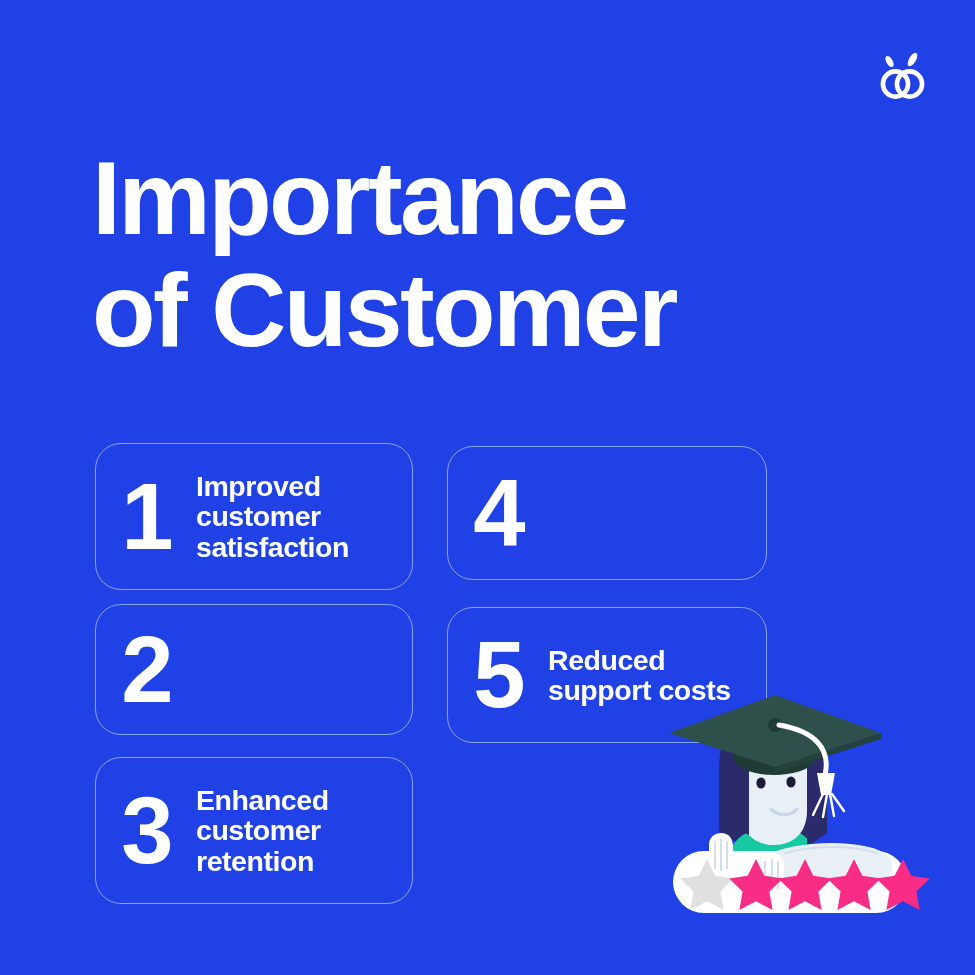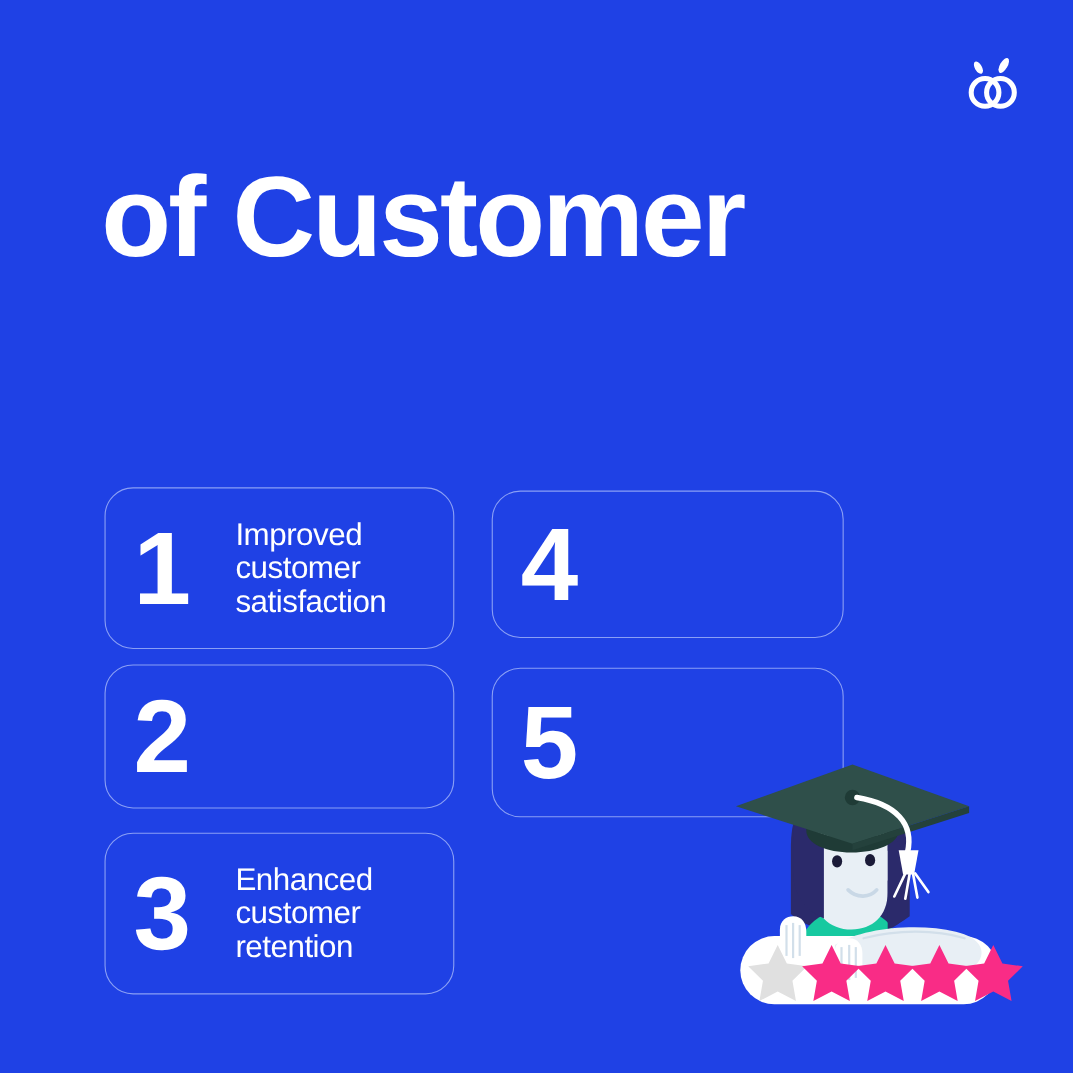--- a/index.html
+++ b/index.html
@@ -66,23 +66,23 @@
     letter-spacing: -3px;
     flex: 0 0 auto;
     text-align: center;
     width: 88px;
     margin-left: 6px;
   }
   .card-label {
     color: #ffffff;
     font-size: 28.5px;
     line-height: 30.5px;
-    font-weight: normal;
+    font-weight: bold;
     letter-spacing: -0.45px;
-    margin-left: 24px;
+    margin-left: 6px;
     white-space: pre-line;
   }
 
   
   #card-1 { left: 95px;  top: 443px; width: 318px; height: 147px; }
   #card-2 { left: 95px;  top: 604px; width: 318px; height: 131px; }
   #card-3 { left: 95px;  top: 757px; width: 318px; height: 147px; }
   
   #card-4 { left: 447px; top: 446px; width: 320px; height: 134px; }
   #card-5 { left: 447px; top: 607px; width: 320px; height: 136px; }
@@ -109,20 +109,21 @@
 
       <ellipse cx="18.5" cy="13.5" rx="3.2" ry="6.2" fill="#ffffff" transform="rotate(-30 18.5 13.5)"></ellipse>
       <ellipse cx="41.5" cy="11.5" rx="3.4" ry="7.6" fill="#ffffff" transform="rotate(30 41.5 11.5)"></ellipse>
 
       <circle cx="24.5" cy="36" r="12.6" fill="none" stroke="#ffffff" stroke-width="4.6"></circle>
       <circle cx="38.5" cy="36" r="12.6" fill="none" stroke="#ffffff" stroke-width="4.6"></circle>
     </svg>
   </div>
 
   <h1 id="headline">
+    <span class="hl-line">Importance</span>
     <span class="hl-line">of Customer</span>
   </h1>
 
   <div class="card" id="card-1">
     <span class="card-num">1</span>
     <span class="card-label">Improved
 customer
 satisfaction</span>
   </div>
 
@@ -136,20 +137,22 @@
 customer
 retention</span>
   </div>
 
   <div class="card" id="card-4">
     <span class="card-num">4</span>
   </div>
 
   <div class="card" id="card-5">
     <span class="card-num">5</span>
+    <span class="card-label">Reduced
+support costs</span>
   </div>
 
   <div id="illustration">
     <svg viewBox="0 0 270 245" xmlns="http://www.w3.org/2000/svg" aria-hidden="true">
 
       <path d="M64 86 C64 44 88 22 117 22 C148 22 172 44 172 86 L172 150 C160 160 140 165 118 165 C95 165 74 158 64 148 Z" fill="#2b2a6b"></path>
 
       <path d="M78 162 C86 150 100 144 118 144 C140 144 152 152 158 164 L206 168 C226 170 238 180 238 196 L238 212 L58 212 L58 192 C58 176 66 166 78 162 Z" fill="#17c9a0"></path>
 
       <path d="M84 74 C84 52 98 40 118 40 C140 40 152 54 152 78 L152 128 C152 150 138 162 119 162 C99 162 84 148 84 126 Z" fill="#e8eff5"></path>

